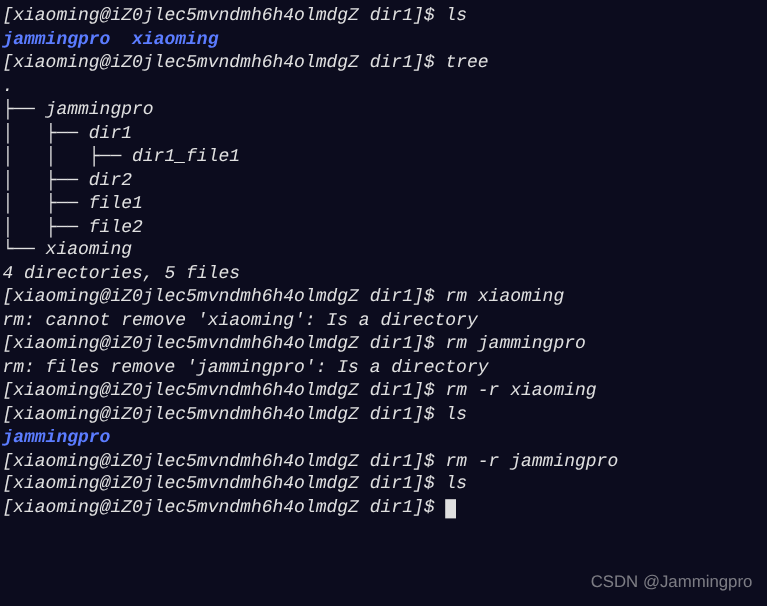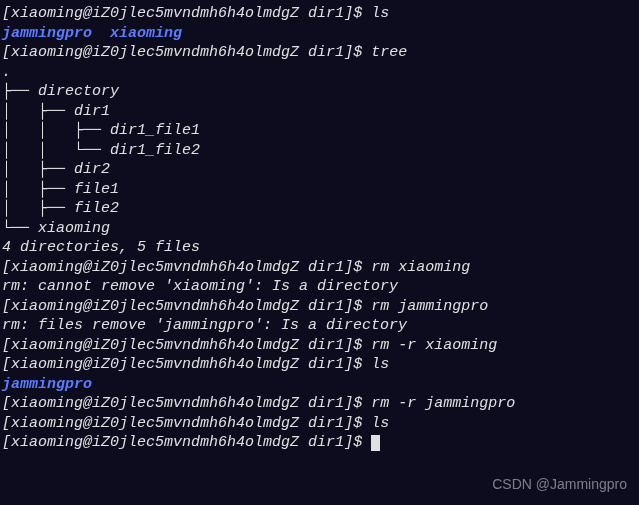--- a/index.html
+++ b/index.html
@@ -39,24 +39,23 @@
 
 <div id="term">
 
   <div class="line"><span>[</span><span>xiaoming</span><span>@</span><span>iZ0jlec5mvndmh6h4olmdgZ</span><span> </span><span>dir1</span><span>]$</span><span> </span><span>ls</span></div>
 
   <div class="line"><span class="dir-blue">jammingpro</span><span>  </span><span class="dir-blue">xiaoming</span></div>
 
   <div class="line"><span>[</span><span>xiaoming</span><span>@</span><span>iZ0jlec5mvndmh6h4olmdgZ</span><span> </span><span>dir1</span><span>]$</span><span> </span><span>tree</span></div>
 
   <div class="line output">.</div>
-  <div class="line output">├── directory</div>
+  <div class="line output">├── jammingpro</div>
   <div class="line output">│   ├── dir1</div>
   <div class="line output">│   │   ├── dir1_file1</div>
-  <div class="line output">│   │   └── dir1_file2</div>
   <div class="line output">│   ├── dir2</div>
   <div class="line output">│   ├── file1</div>
   <div class="line output">│   ├── file2</div>
   <div class="line output">└── xiaoming</div>
   <div class="line output"></div>
   <div class="line output">4 directories, 5 files</div>
 
   <div class="line"><span>[</span><span>xiaoming</span><span>@</span><span>iZ0jlec5mvndmh6h4olmdgZ</span><span> </span><span>dir1</span><span>]$</span><span> </span><span>rm xiaoming</span></div>
   <div class="line output">rm: cannot remove 'xiaoming': Is a directory</div>
 

